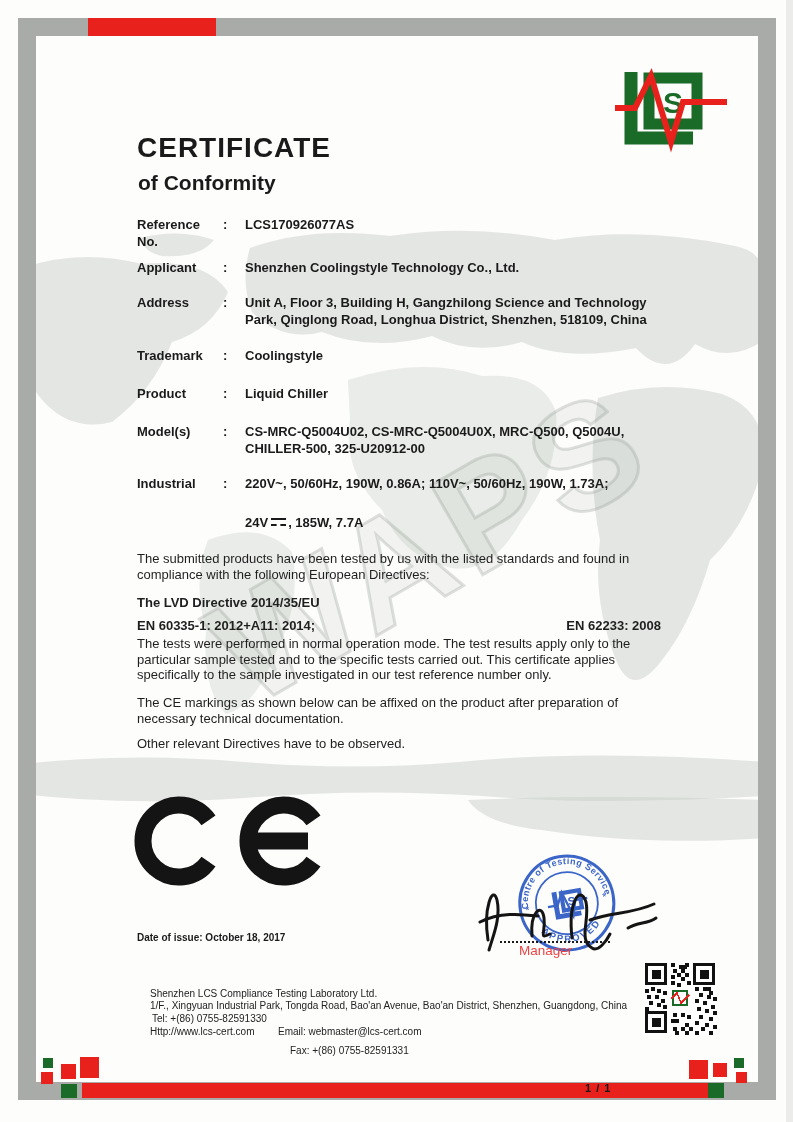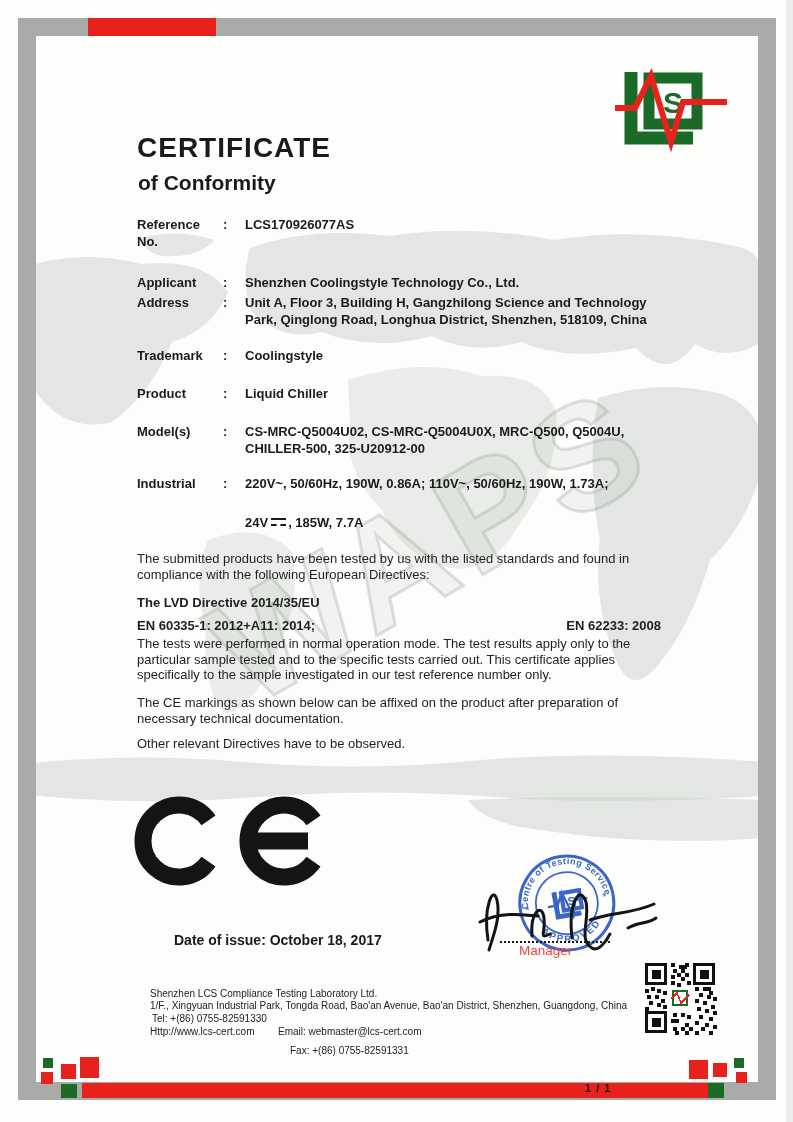--- a/index.html
+++ b/index.html
@@ -33,21 +33,21 @@
                border-top:2.5px solid #1a1a1a; border-bottom:2.5px dashed #1a1a1a; }
 
   
   .para { position:absolute; left:137px; width:524px; font-size:13px; line-height:15.5px;
           color:#1f1f1f; z-index:4; }
   .bold { font-weight:bold; }
   .en-line { display:flex; justify-content:space-between;gap:20px; }
 
   
   .ce-mark { left:133px; top:795px; z-index:4; }
-  .date-line { left:137px; top:932px; font-size:14px; font-weight:bold; z-index:4;margin-left:37px; }
+  .date-line { left:137px; top:932px; font-size:10px; font-weight:bold; z-index:4; }
   .stamp { left:495px; top:843px; z-index:5; transform:rotate(-10deg); opacity:.92; }
   .signature { left:478px; top:876px; z-index:6; }
   .sig-dots { left:500px; top:939px; width:110px; height:2px;
               border-bottom:2.5px dotted #1b1b1b; z-index:6; }
   .sig-role { left:519px; top:943px; font-size:13.5px; color:#ef4444; z-index:6; }
 
   
   .ft { position:absolute; font-size:10px; color:#222; z-index:4; white-space:nowrap; }
   .page-num { left:585px; top:1082px; font-size:11px; font-weight:bold; letter-spacing:1px; z-index:4; }
   .qr { left:643px; top:961px; z-index:4; }
@@ -98,21 +98,21 @@
   </svg>
 
   <div class="abs title-main">CERTIFICATE</div>
   <div class="abs title-sub">of Conformity</div>
 
   <div class="frow" style="top:217px;">
     <div>Reference No.</div>
     <div class="colon">:</div>
     <div>LCS170926077AS</div>
   </div>
-  <div class="frow" style="top:275px;">
+  <div class="frow" style="top:260px;">
     <div>Applicant</div>
     <div class="colon">:</div>
     <div>Shenzhen Coolingstyle Technology Co., Ltd.</div>
   </div>
   <div class="frow" style="top:295px;">
     <div>Address</div>
     <div class="colon">:</div>
     <div>
       <div>Unit A, Floor 3, Building H, Gangzhilong Science and Technology</div>
       <div>Park, Qinglong Road, Longhua District, Shenzhen, 518109, China</div>

